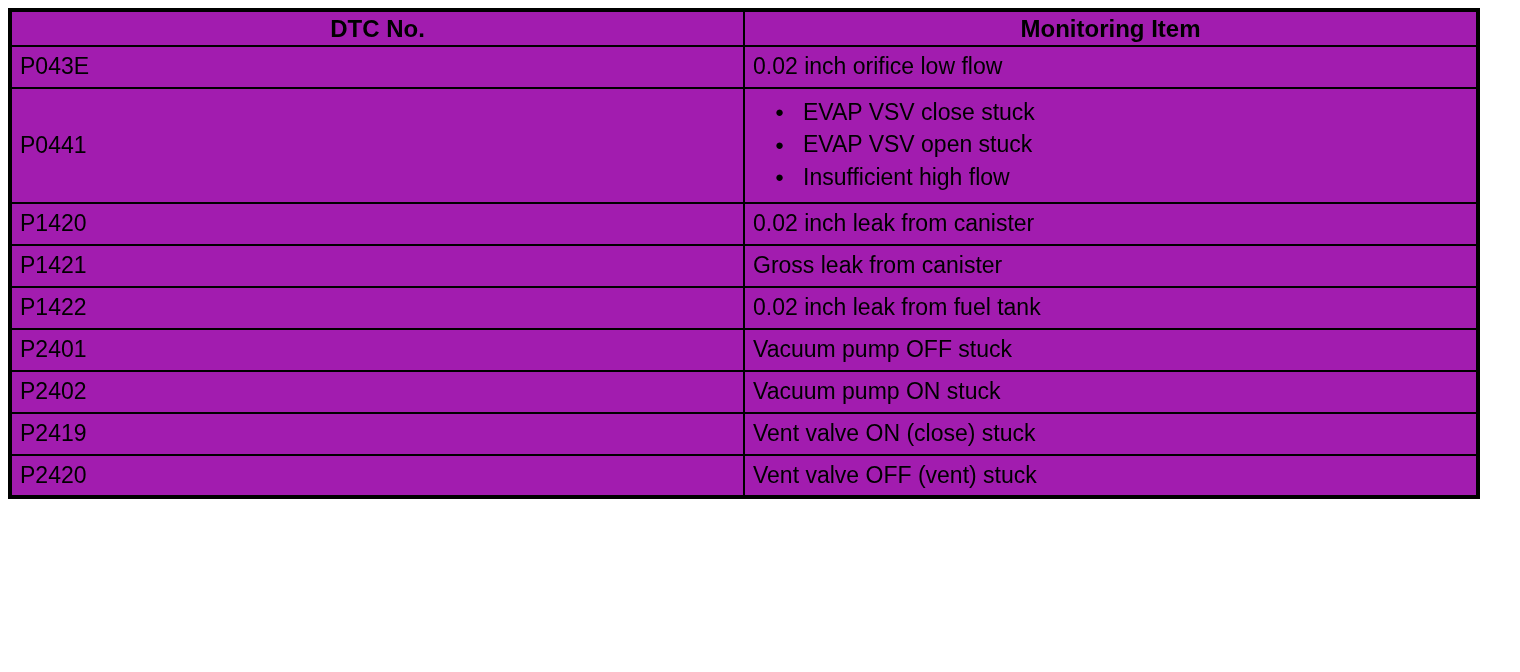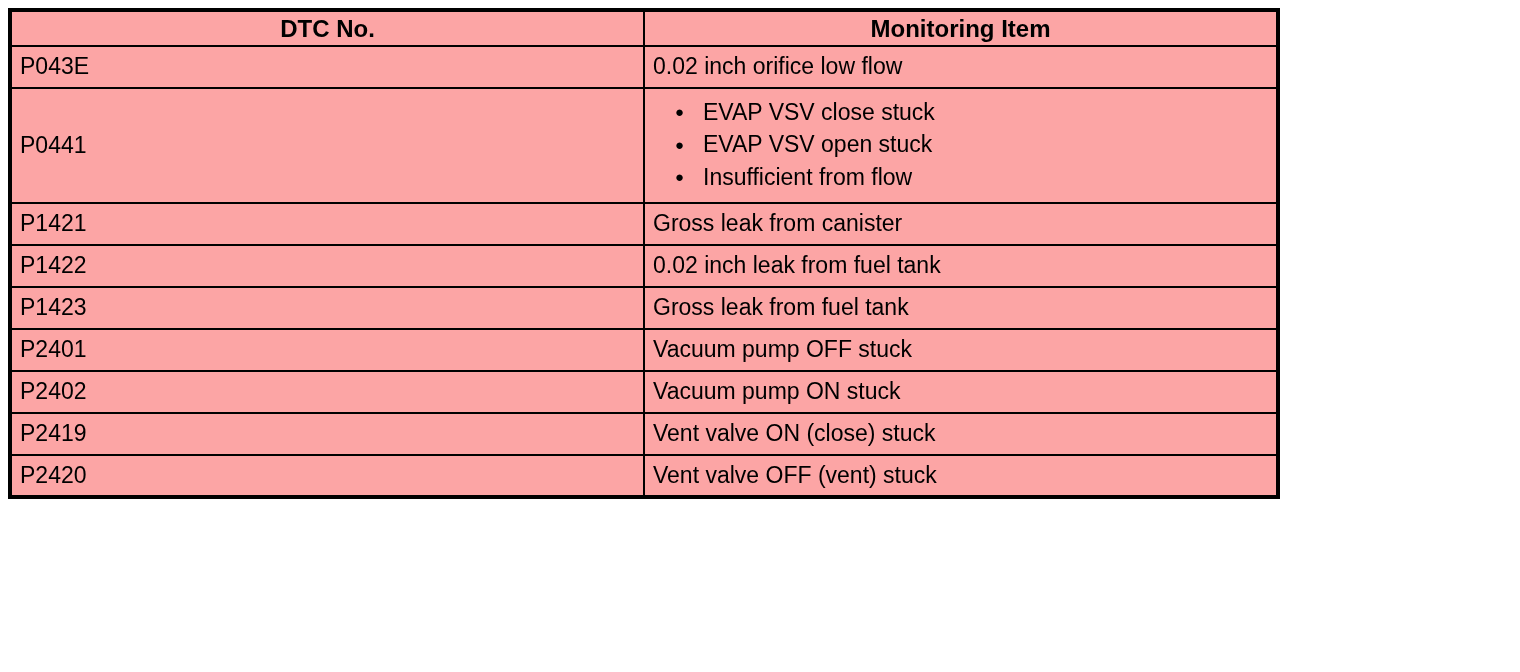--- a/index.html
+++ b/index.html
@@ -13,24 +13,24 @@
   .page {
     position: relative;
     width: 1520px;
     height: 672px;
     background: #ffffff;
   }
   table.dtc-table {
     position: absolute;
     left: 8px;
     top: 8px;
-    width: 1272px;
+    width: 1472px;
     border-collapse: collapse;
     table-layout: fixed;
-    background: #fca5a5;
+    background: #a21caf;
   }
   table.dtc-table, table.dtc-table tr, table.dtc-table td, table.dtc-table th {
     border: 2px solid #000000;
   }
   table.dtc-table {
     border: 4px solid #000000;
   }
   thead th {
     border-bottom: 4px solid #000000;
     font-weight: bold;
@@ -85,34 +85,34 @@
     <tbody>
         <tr>
           <td class="dtc-cell">P043E</td>
           <td class="item-cell">0.02 inch orifice low flow</td>
         </tr>
         <tr>
           <td class="dtc-cell">P0441</td>
           <td class="item-cell bulleted">
             <div class="bullet-line"><span class="bullet">●</span><span>EVAP VSV close stuck</span></div>
             <div class="bullet-line"><span class="bullet">●</span><span>EVAP VSV open stuck</span></div>
-            <div class="bullet-line"><span class="bullet">●</span><span>Insufficient from flow</span></div>
+            <div class="bullet-line"><span class="bullet">●</span><span>Insufficient high flow</span></div>
           </td>
+        </tr>
+        <tr>
+          <td class="dtc-cell">P1420</td>
+          <td class="item-cell">0.02 inch leak from canister</td>
         </tr>
         <tr>
           <td class="dtc-cell">P1421</td>
           <td class="item-cell">Gross leak from canister</td>
         </tr>
         <tr>
           <td class="dtc-cell">P1422</td>
           <td class="item-cell">0.02 inch leak from fuel tank</td>
-        </tr>
-        <tr>
-          <td class="dtc-cell">P1423</td>
-          <td class="item-cell">Gross leak from fuel tank</td>
         </tr>
         <tr>
           <td class="dtc-cell">P2401</td>
           <td class="item-cell">Vacuum pump OFF stuck</td>
         </tr>
         <tr>
           <td class="dtc-cell">P2402</td>
           <td class="item-cell">Vacuum pump ON stuck</td>
         </tr>
         <tr>

